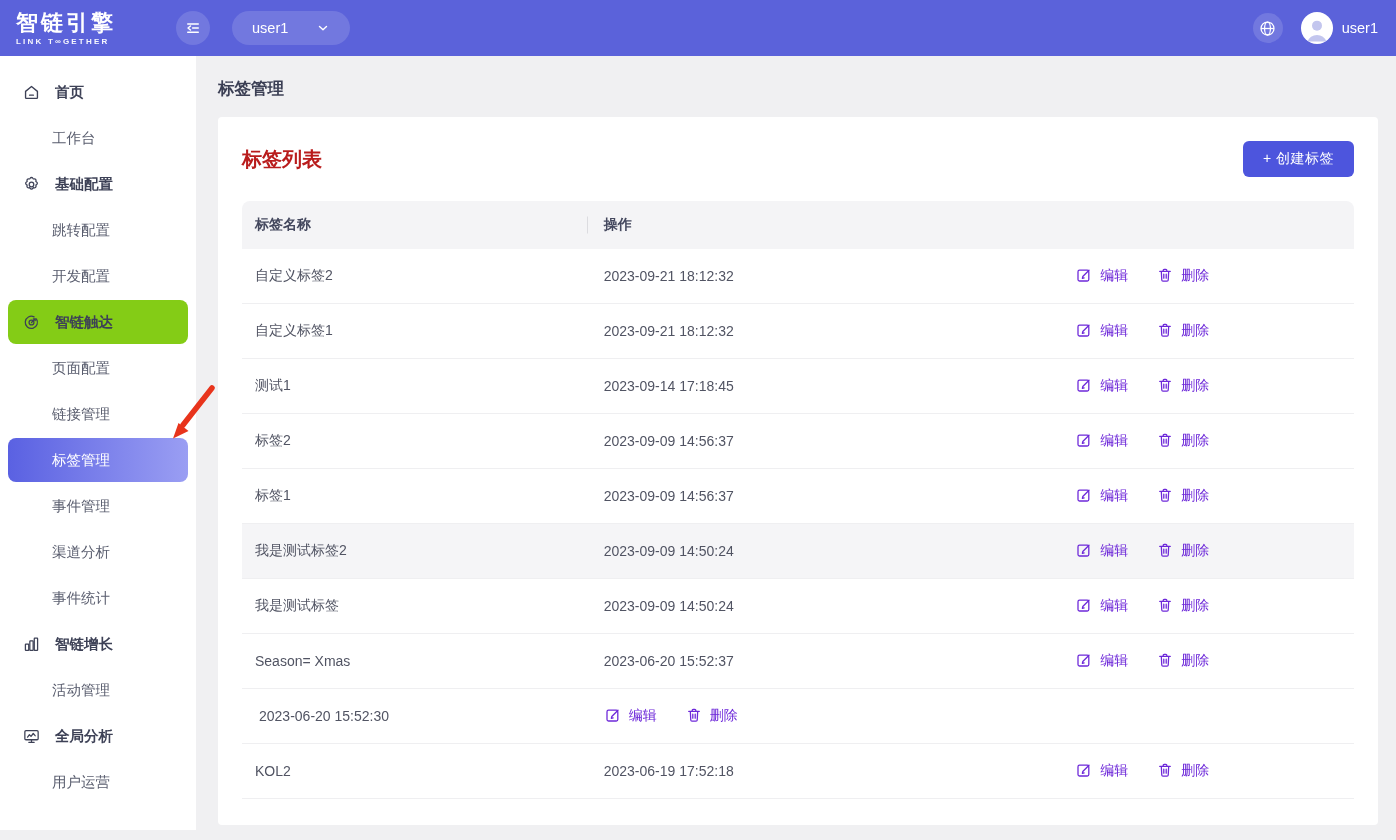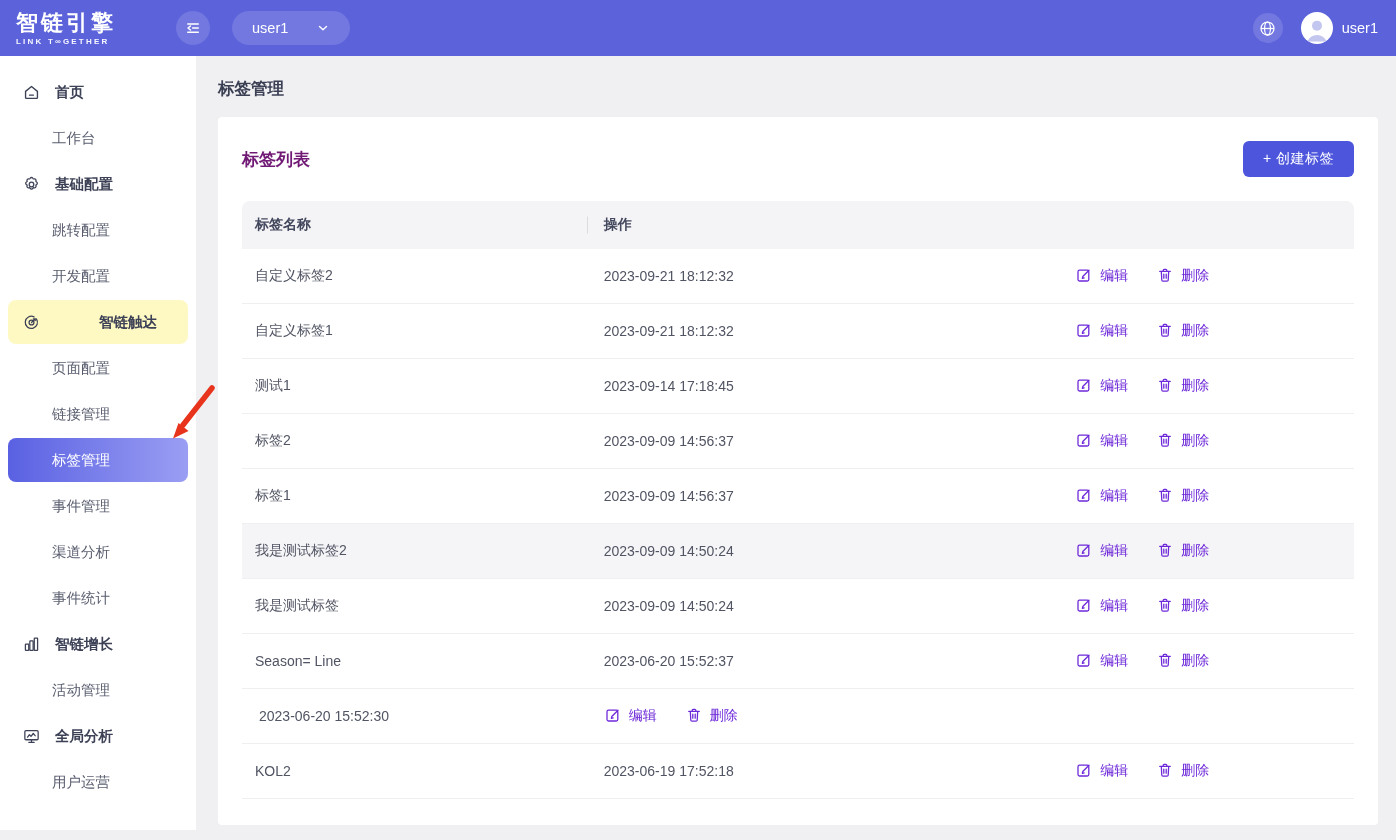--- a/index.html
+++ b/index.html
@@ -28,31 +28,31 @@
   svg.ic { display:block; }
 
   
   .sidebar { position:absolute; top:46px; left:0; width:196px; height:784px;
     background:#fff; padding-top:22px; z-index:4; }
   .side-item { height:44px; margin:2px 8px; border-radius:8px; display:flex;
     align-items:center; padding-left:14px; font-size:14.5px; color:#3d4156; cursor:pointer; }
   .side-item .side-icon { width:19px; height:19px; margin-right:14px; color:#3d4156; flex:0 0 auto; }
   .side-item.group { font-weight:700; }
   .side-item.sub { padding-left:44px; font-weight:400; color:#595d6e;text-align:right; }
-  .side-item.open { background:#fef9c3;gap:44px; }
+  .side-item.open { background:#84cc16; }
   .side-item.selected { background:linear-gradient(90deg,#5a61e2 0%,#9a9ef3 100%);
     color:#fff; font-weight:400; }
 
   
   .main { position:absolute; top:56px; left:196px; width:1200px; height:784px; background:#f0f0f2; }
   .page-title { padding:22px 0 0 22px; font-size:16.5px; font-weight:700; color:#3b3f54; }
   .card { margin:17px 18px 0 22px; background:#fff; border-radius:4px;
     padding:24px 24px 0 24px; height:calc(100% - 76px); }
   .card-head { display:flex; align-items:center; justify-content:space-between; }
-  .card-title { font-size:17px; font-weight:700; color:#701a75; }
+  .card-title { font-size:20px; font-weight:700; color:#b91c1c; }
   .create-btn { background:#4d55dd; color:#fff; border:none; border-radius:6px;
     font-size:14px; padding:0 20px; height:36px; cursor:pointer;
     font-family:inherit; letter-spacing:.5px; }
 
   .table { margin-top:24px; }
   .trow { display:grid; grid-template-columns:31% 42.4% 26.6%; align-items:center; }
   .thead { background:#f4f4f6; height:48px; border-radius:8px 8px 0 0;
     font-size:14px; font-weight:600; color:#44485e; }
   .thead .cell { position:relative; }
   .thead .cell:nth-child(2)::before, .thead .cell:nth-child(3)::before {
@@ -353,21 +353,21 @@
                 <span class="op-link">
                   <span><svg viewBox="0 0 24 24" fill="none" stroke="currentColor" stroke-width="1.7" stroke-linecap="round" stroke-linejoin="round" width="18" height="18">
                       <path d="M5 7.2h14M9.6 7V5.8a1.2 1.2 0 0 1 1.2-1.2h2.4a1.2 1.2 0 0 1 1.2 1.2V7M7.1 7.4l.6 11.2a1.6 1.6 0 0 0 1.6 1.5h5.4a1.6 1.6 0 0 0 1.6-1.5l.6-11.2M10.4 10.9v5.3M13.6 10.9v5.3"></path>
                     </svg></span>
                   <span>删除</span>
                 </span>
               </div>
             </div>
           </div>
           <div class="trow">
-            <div class="cell">Season= Line</div>
+            <div class="cell">Season= Xmas</div>
             <div class="cell time">2023-06-20 15:52:37</div>
             <div class="cell ops">
               <div class="ops-wrap">
                 <span class="op-link">
                   <span><svg viewBox="0 0 24 24" fill="none" stroke="currentColor" stroke-width="1.7" stroke-linecap="round" stroke-linejoin="round" width="18" height="18">
                       <rect x="4" y="5.6" width="14.4" height="14.4" rx="2"></rect>
                       <path d="M10.4 14l8.3-8.3M10.4 14l-.6 2.4 2.4-.6"></path>
                     </svg></span>
                   <span>编辑</span>
                 </span>

